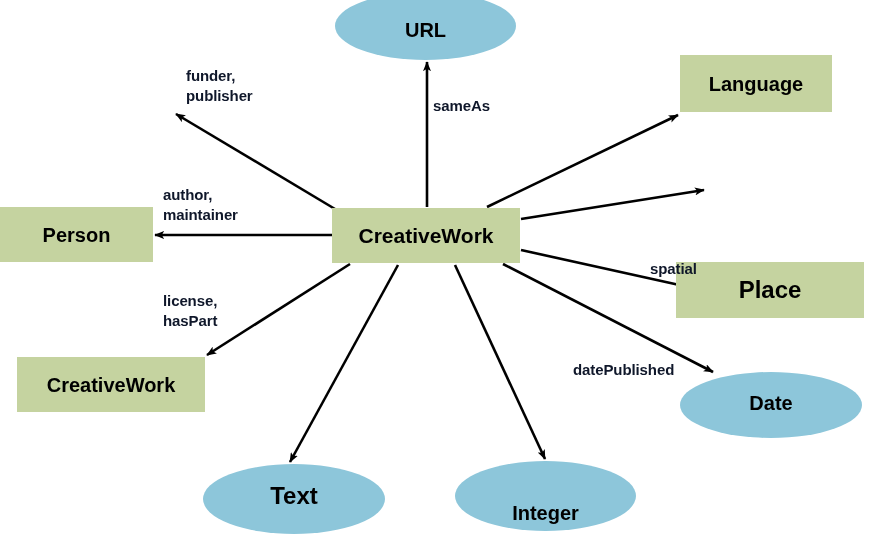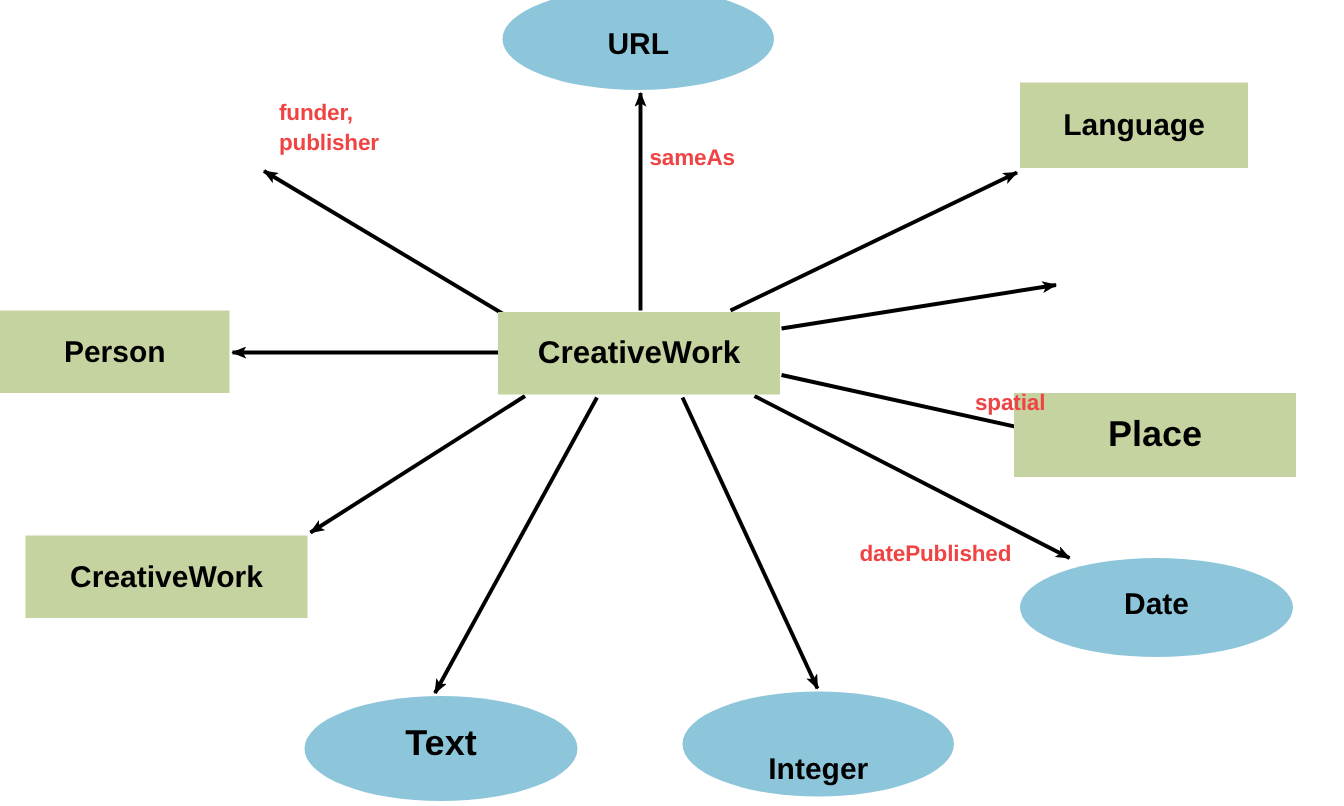--- a/index.html
+++ b/index.html
@@ -44,21 +44,21 @@
   }
   .node-label {
     display: block;
     white-space: nowrap;
   }
   .edge-label {
     position: absolute;
     font-family: "Liberation Sans", sans-serif;
     font-weight: bold;
     font-size: 15px;
-    color: #ef4444;
+    color: #0f172a;
     line-height: 1.33;
     white-space: pre-line;
     letter-spacing: -0.1px;
   }
   .el-leftal { text-align: left; }
 </style>
 </head>
 <body>
 
 <div id="diagram-root">
@@ -130,20 +130,24 @@
 
   <div class="node node-ellipse" style="left:680px; top:372px; width:182px; height:66px; font-size:20px;">
     <span class="node-label" style="position:relative; top:-2px;">Date</span>
   </div>
 
   <div class="edge-label el-leftal" style="left:186px; top:66px; width:110px;">funder,
 publisher</div>
 
   <div class="edge-label el-leftal" style="left:433px; top:96px;">sameAs</div>
 
+  <div class="edge-label el-leftal" style="left:163px; top:185px; width:110px;">author,
+maintainer</div>
 
+  <div class="edge-label el-leftal" style="left:163px; top:291px; width:110px;">license,
+hasPart</div>
 
 
   <div class="edge-label el-leftal" style="left:650px; top:259px;">spatial</div>
 
   <div class="edge-label el-leftal" style="left:573px; top:360px;">datePublished</div>
 
 </div>
 
 </body></html>

